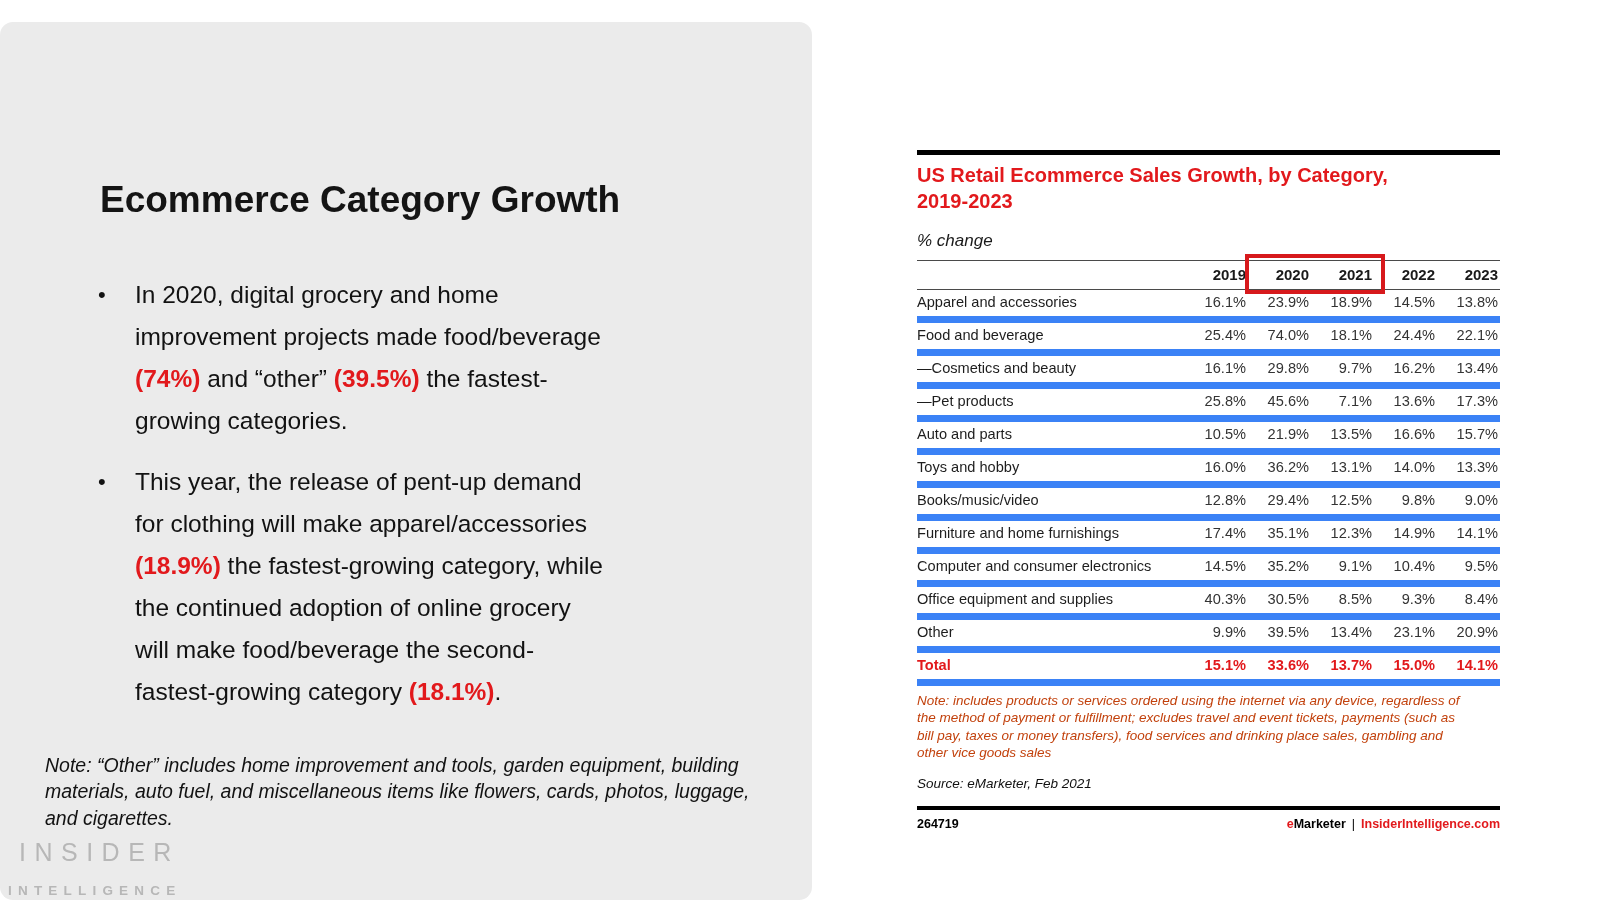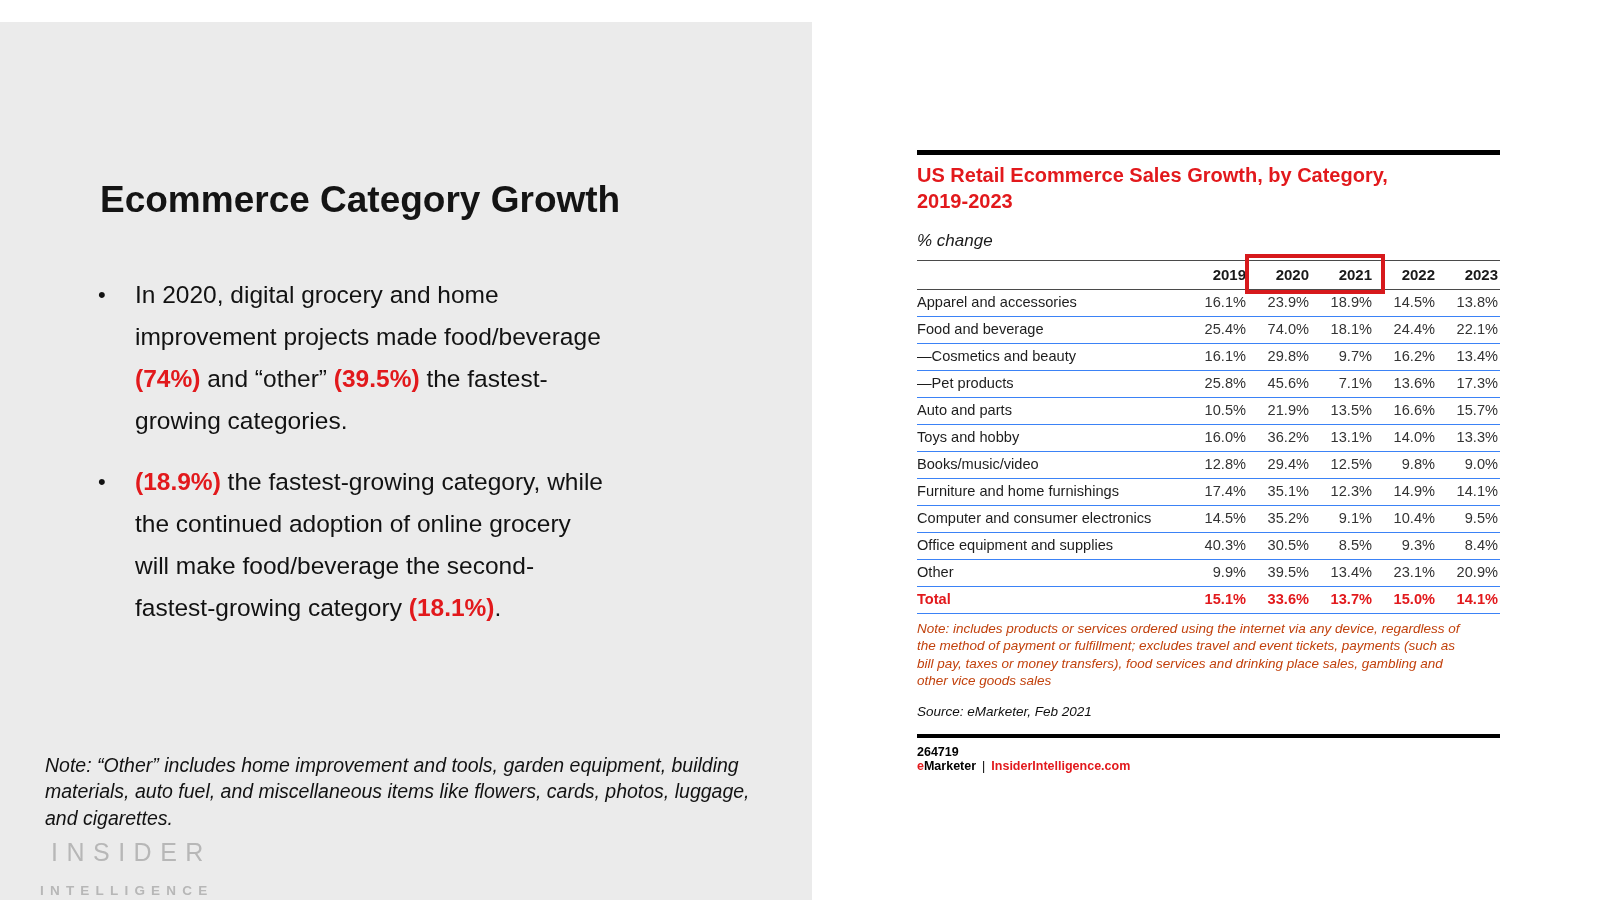--- a/index.html
+++ b/index.html
@@ -9,72 +9,74 @@
     --ink:#141414;
   }
   html,body{margin:0;padding:0;}
   body{
     width:1600px;height:900px;position:relative;overflow:hidden;
     background:#ffffff;
     font-family:"Liberation Sans", sans-serif;
     -webkit-font-smoothing:antialiased;
   }
   
-  .gray-panel{position:absolute;left:0;top:22px;width:812px;height:878px;background:var(--panel);}
+  .gray-panel{position:absolute;left:0;top:22px;width:812px;height:878px;background:var(--panel);border-radius:13px;}
   .slide-title{position:absolute;left:100px;top:132px;font-size:37px;font-weight:bold;color:var(--ink);}
   .bullets{position:absolute;left:98px;top:252px;width:622px;margin:0;padding:0;list-style:none;}
   .bullet{display:flex;margin:0 0 19px 0;font-size:24.5px;line-height:42px;color:#121212;}
   .bullet-marker{flex:none;width:37px;font-size:22px;}
   .bullet-text{white-space:pre-wrap;}
   .red-bold{color:var(--red);font-weight:bold;}
   .slide-note{position:absolute;left:45px;top:710px;width:745px;font-style:italic;
     font-size:19.5px;line-height:26.5px;color:#121212;white-space:pre-line;}
-  .logo{position:absolute;left:40px;top:816px;color:#b7b7b7;}
+  .logo{position:absolute;left:8px;top:816px;color:#b7b7b7;}
   .logo-top{font-size:25px;letter-spacing:8.5px;font-weight:400;margin-left:11px;}
   .logo-bottom{font-size:13.5px;letter-spacing:6.2px;font-weight:600;margin-top:16px;}
   
   .chart{position:absolute;left:917px;top:150px;width:583px;color:#1a1a1a;}
   .bar-top{height:5px;background:#000;}
   .bar-bottom{height:4px;background:#000;margin-top:7px;}
   .chart-title{margin-top:7px;font-size:20px;line-height:26px;font-weight:bold;color:var(--red);white-space:pre-line;}
   .chart-subtitle{margin-top:5px;font-size:17px;font-style:italic;color:#1a1a1a;}
   table.data{width:100%;border-collapse:collapse;table-layout:fixed;margin-top:9px;}
   col.cat{width:268px;} col.yr{width:63px;}
   thead th{font-size:15px;font-weight:bold;text-align:right;line-height:17px;
     padding:5px 2px 6px 0;border-top:1px solid #4a4a4a;border-bottom:1px solid #4a4a4a;color:#1a1a1a;}
   th.hl{position:relative;}
   .hl-box{position:absolute;left:-3px;top:-7px;bottom:-5px;width:calc(200% + 6px);
     border:4px solid var(--box-red);pointer-events:none;}
-  tbody tr{border-bottom:1px solid #3b82f6;}
+  tbody tr{border-bottom:7px solid #3b82f6;}
   tbody td{font-size:14.6px;line-height:17px;padding:4.5px 2px 4.5px 0;text-align:right;color:#333;}
   tbody td.cat{text-align:left;color:#1d1d1d;}
   tr.total td{color:var(--red);font-weight:bold;}
   .chart-note{margin-top:6px;font-size:13.5px;line-height:17.5px;font-style:italic;color:#c2410c;white-space:pre-line;}
   .chart-source{font-size:13.5px;line-height:17.5px;font-style:italic;color:#111;}
   .chart-footer{display:flex;justify-content:space-between;align-items:baseline;margin-top:7px;
-    font-size:12.5px;font-weight:bold;color:#000;flex-direction:column;}
+    font-size:12.5px;font-weight:bold;color:#000;}
   .f-e,.f-site{color:var(--red);}
   .f-sep{margin:0 6px;font-weight:normal;}
 </style>
 </head>
 <body>
 
 <div class="gray-panel">
   <h1 class="slide-title">Ecommerce Category Growth</h1>
   <ul class="bullets">
       <li class="bullet">
         <span class="bullet-marker">•</span>
         <span class="bullet-text"><span>In 2020, digital grocery and home
 improvement projects made food/beverage
 </span><span class="red-bold">(74%)</span><span> and “other” </span><span class="red-bold">(39.5%)</span><span> the fastest-
 growing categories.</span></span>
       </li>
       <li class="bullet">
         <span class="bullet-marker">•</span>
-        <span class="bullet-text"><span class="red-bold">(18.9%)</span><span> the fastest-growing category, while
+        <span class="bullet-text"><span>This year, the release of pent-up demand
+for clothing will make apparel/accessories
+</span><span class="red-bold">(18.9%)</span><span> the fastest-growing category, while
 the continued adoption of online grocery
 will make food/beverage the second-
 fastest-growing category </span><span class="red-bold">(18.1%)</span><span>.</span></span>
       </li>
     </ul>
   <p class="slide-note">Note: “Other” includes home improvement and tools, garden equipment, building
 materials, auto fuel, and miscellaneous items like flowers, cards, photos, luggage,
 and cigarettes.</p>
   <div class="logo">
     <div class="logo-top">INSIDER</div>

